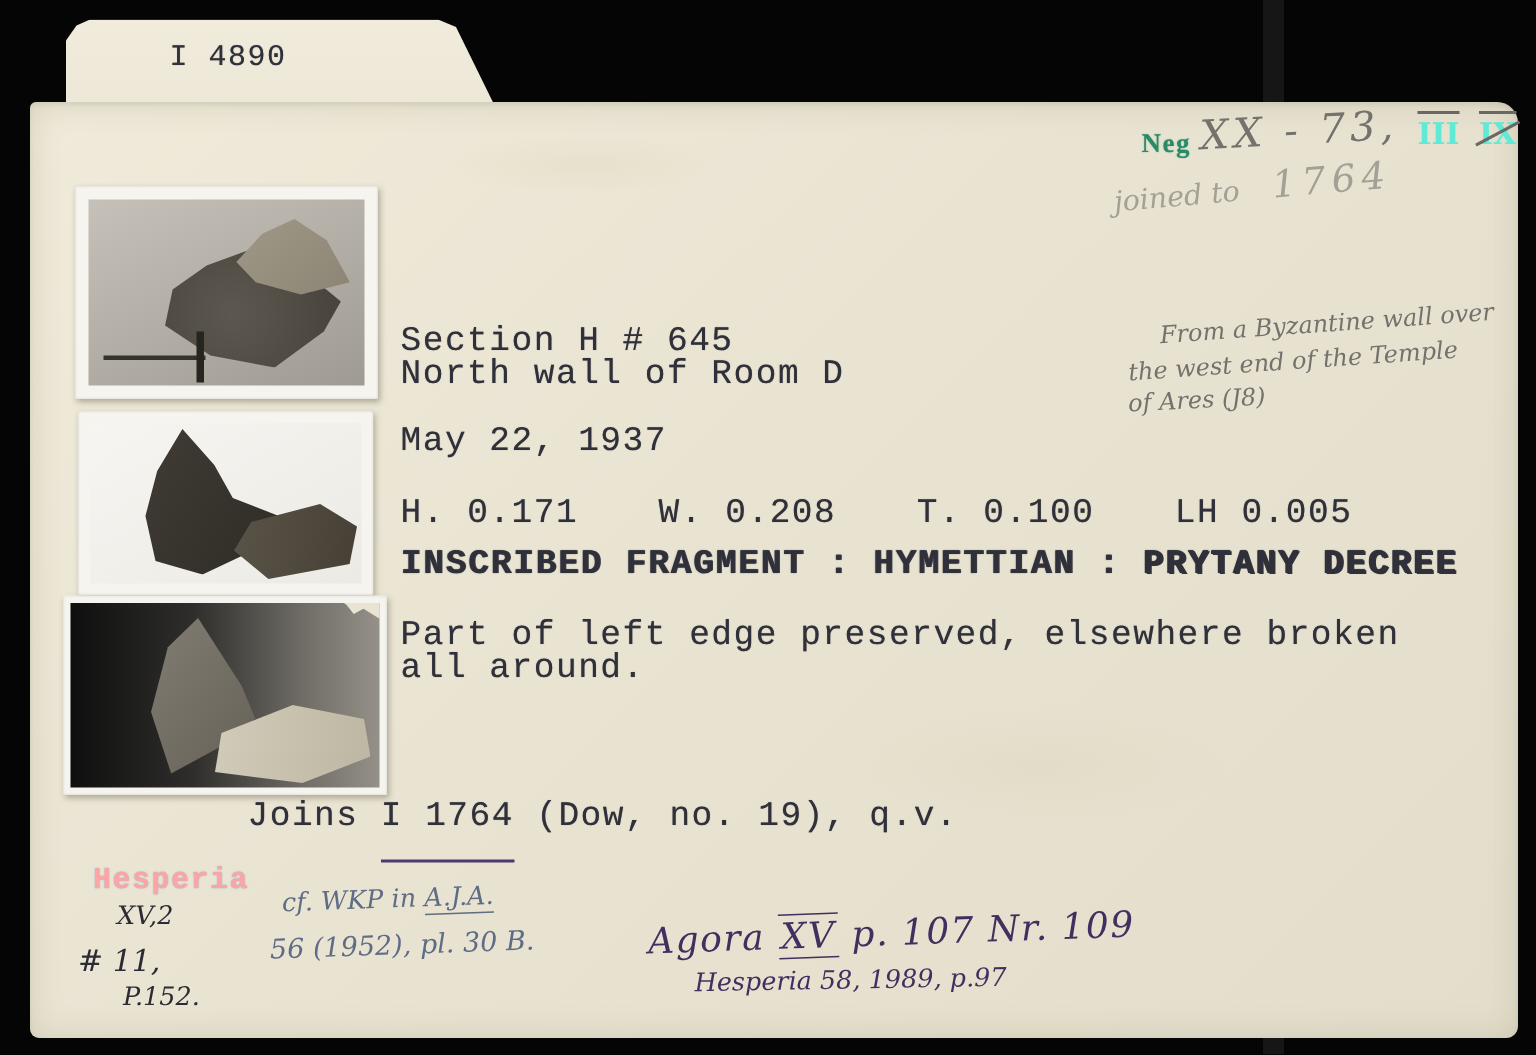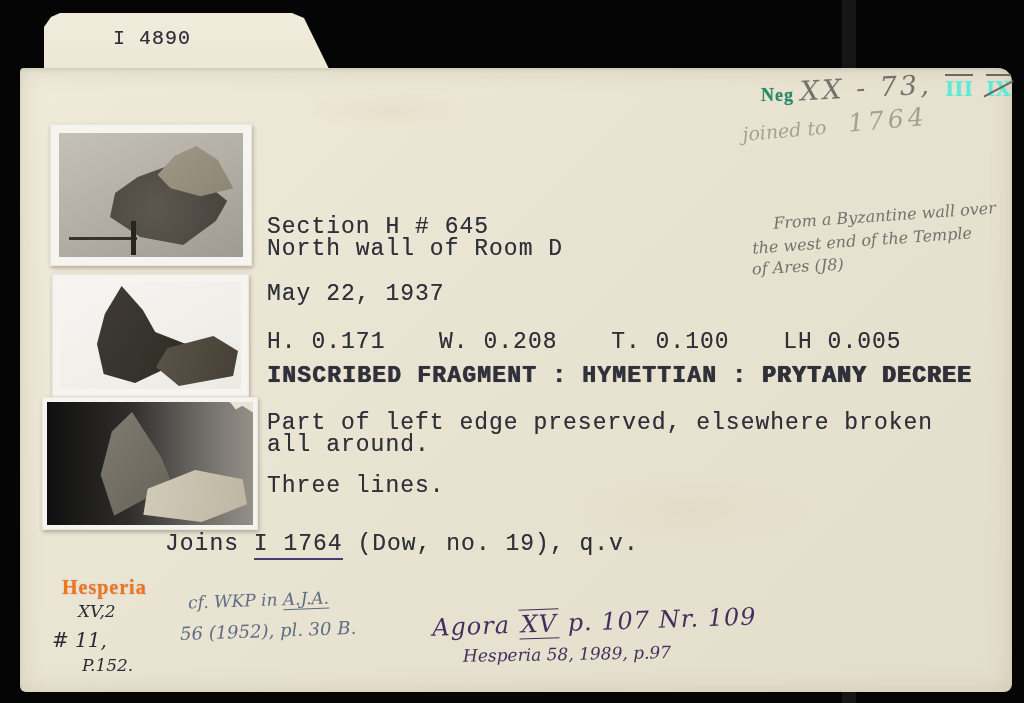--- a/index.html
+++ b/index.html
@@ -48,37 +48,37 @@
   .ink-dark{color:#2c2b34;}
   .ink-bluegray{color:#5f6c85;}
   .ink-purple{color:#41305f;}
   .stamp-green{
     position:absolute;color:#2a8a68;
     font-family:"Liberation Serif","DejaVu Serif",serif;
     font-weight:bold;font-size:18px;letter-spacing:1px;
     text-shadow:0 0 1px rgba(42,138,104,.6);
   }
   .stamp-blue{
-    position:absolute;color:#f97316;
-    font-family:Liberation Serif, serif;
+    position:absolute;color:#fca5a5;
+    font-family:Liberation Mono, monospace;
     font-weight:bold;font-size:20px;letter-spacing:1px;
     text-shadow:0 0 1.2px rgba(98,130,194,.65);
   }
   .roman{
     position:absolute;color:#5eead4;
     font-family:"DejaVu Serif","Liberation Serif",serif;
     font-size:20px;font-weight:bold;margin-left:16px;
   }
   .roman .bar{border-top:2px solid #6b6762;padding-top:1px;display:inline-block;}
   .roman .crossed{position:relative;display:inline-block;}
   .roman .crossed::after{
     content:"";position:absolute;left:-4px;right:-4px;top:46%;
     border-top:2px solid #6b6762;transform:rotate(-28deg);
   }
-  .u-ink{border-bottom:2px solid #4a3a70;padding-bottom:1px;}
+  .u-ink{border-bottom:2px solid #4a3a70;padding-bottom:16px;}
   .u-self{border-bottom:1.5px solid currentColor;padding-bottom:0;}
   .o-u{border-top:1.5px solid currentColor;border-bottom:1.5px solid currentColor;padding:0 2px;}
 
   
   .photo{
     position:absolute;background:#f6f4ee;
     box-shadow:1px 2px 4px rgba(60,50,30,.35), inset 0 0 2px rgba(0,0,0,.15);
   }
   .photo-inner{position:absolute;overflow:hidden;}
   .frag{position:absolute;}
@@ -174,21 +174,20 @@
     <span>LH</span>
     <span>0.005</span>
   </div>
 
   <div class="typed typed-title" style="left:267px;top:363px;">
     <span>INSCRIBED FRAGMENT : HYMETTIAN : </span><span class="overstruck">PRYTANY DECREE</span>
   </div>
 
   <div class="typed" style="left:267px;top:410px;">Part of left edge preserved, elsewhere broken</div>
   <div class="typed" style="left:267px;top:432px;">all around.</div>
-  <div class="typed" style="left:267px;top:473px;">Three lines.</div>
 
   <div class="typed" style="left:165px;top:531px;">
     <span>Joins </span><span class="u-ink">I 1764</span><span> (Dow, no. 19), q.v.</span>
   </div>
 
   <div>
     <div class="hand pencil" style="left:773px;top:206px;font-size:16px;transform:rotate(-4deg);">From a Byzantine wall over</div>
     <div class="hand pencil" style="left:752px;top:231px;font-size:16px;transform:rotate(-4deg);">the west end of the Temple</div>
     <div class="hand pencil" style="left:752px;top:257px;font-size:16px;transform:rotate(-3deg);">of Ares (J8)</div>
   </div>

